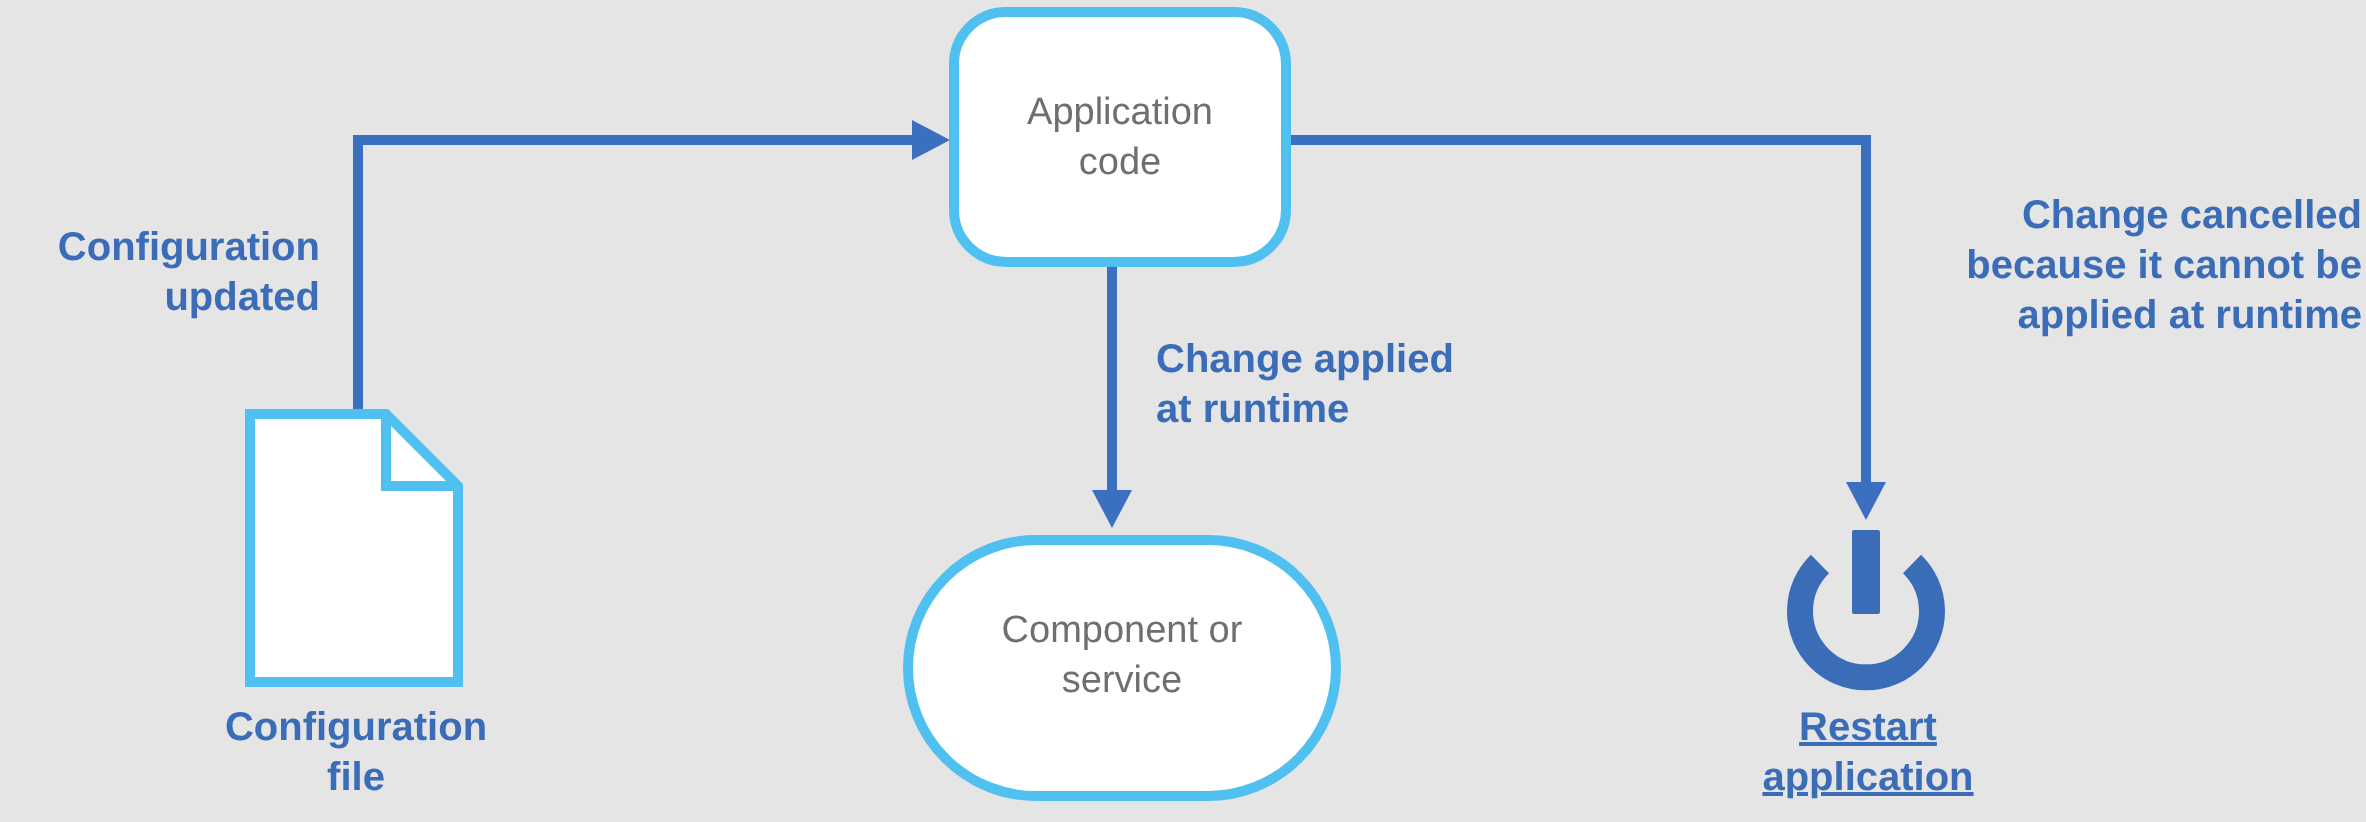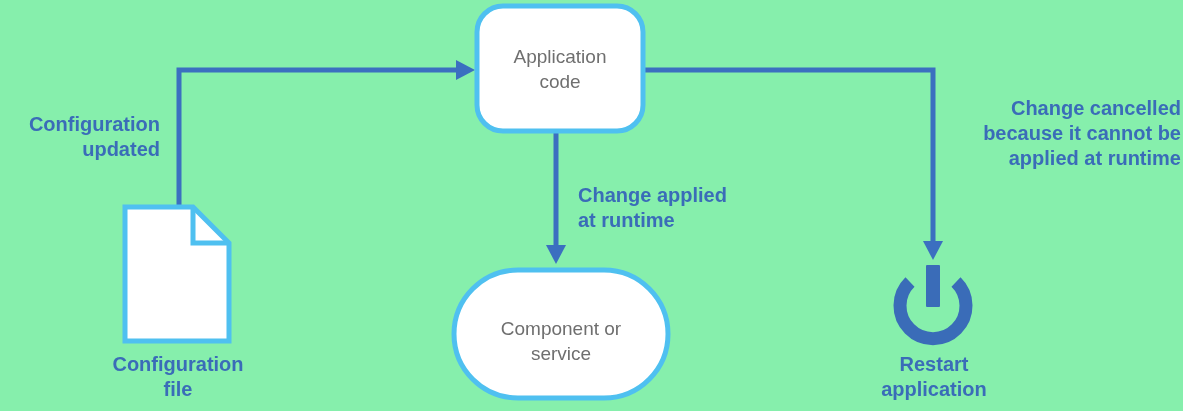--- a/index.html
+++ b/index.html
@@ -8,21 +8,21 @@
     padding: 0;
     background: #ffffff;
   }
   body {
     font-family: "Liberation Sans", sans-serif;
   }
   #diagram-root {
     position: relative;
     width: 1183px;
     height: 411px;
-    background: #86efac;
+    background: #e5e5e5;
     overflow: hidden;
   }
   #diagram-svg {
     position: absolute;
     left: 0;
     top: 0;
     width: 1183px;
     height: 411px;
   }
   
@@ -36,21 +36,21 @@
     white-space: pre-line;
     pointer-events: none;
   }
   #app-code-label {
     left: 475px;
     top: 44px;
     width: 170px;
   }
   #component-label {
     left: 452px;
-    top: 316px;
+    top: 303px;
     width: 218px;
   }
   
   .annot {
     position: absolute;
     color: #3a6cb8;
     font-family: "Liberation Sans", sans-serif;
     font-weight: bold;
     font-size: 20px;
     line-height: 25px;
@@ -63,35 +63,36 @@
     text-align: right;
   }
   #label-configuration-file {
     left: 82px;
     top: 352px;
     width: 192px;
     text-align: center;
   }
   #label-change-applied {
     left: 578px;
-    top: 183px;
+    top: 168px;
     width: 210px;
     text-align: left;
   }
   #label-change-cancelled {
     left: 955px;
     top: 96px;
     width: 226px;
     text-align: right;
   }
   #label-restart-application {
     left: 840px;
     top: 352px;
     width: 188px;
     text-align: center;
+    text-decoration: underline;
   }
 </style>
 </head>
 <body>
 
 <div id="diagram-root">
 
   <svg id="diagram-svg" viewBox="0 0 1183 411" xmlns="http://www.w3.org/2000/svg">
 
     <g>

